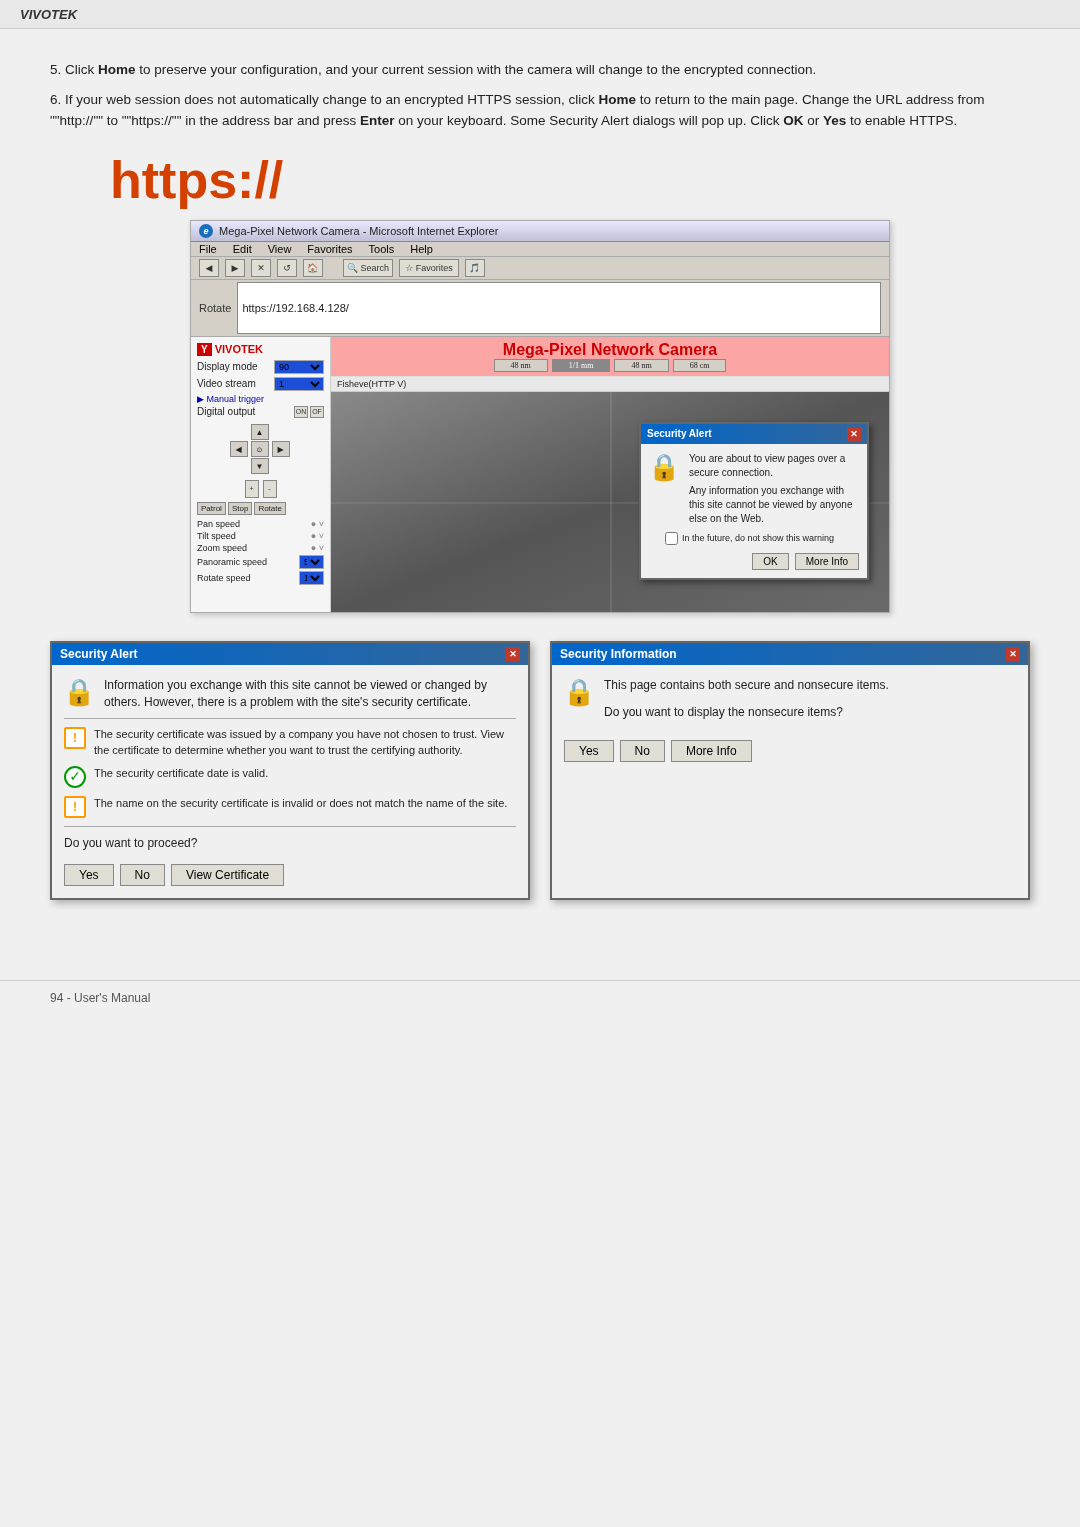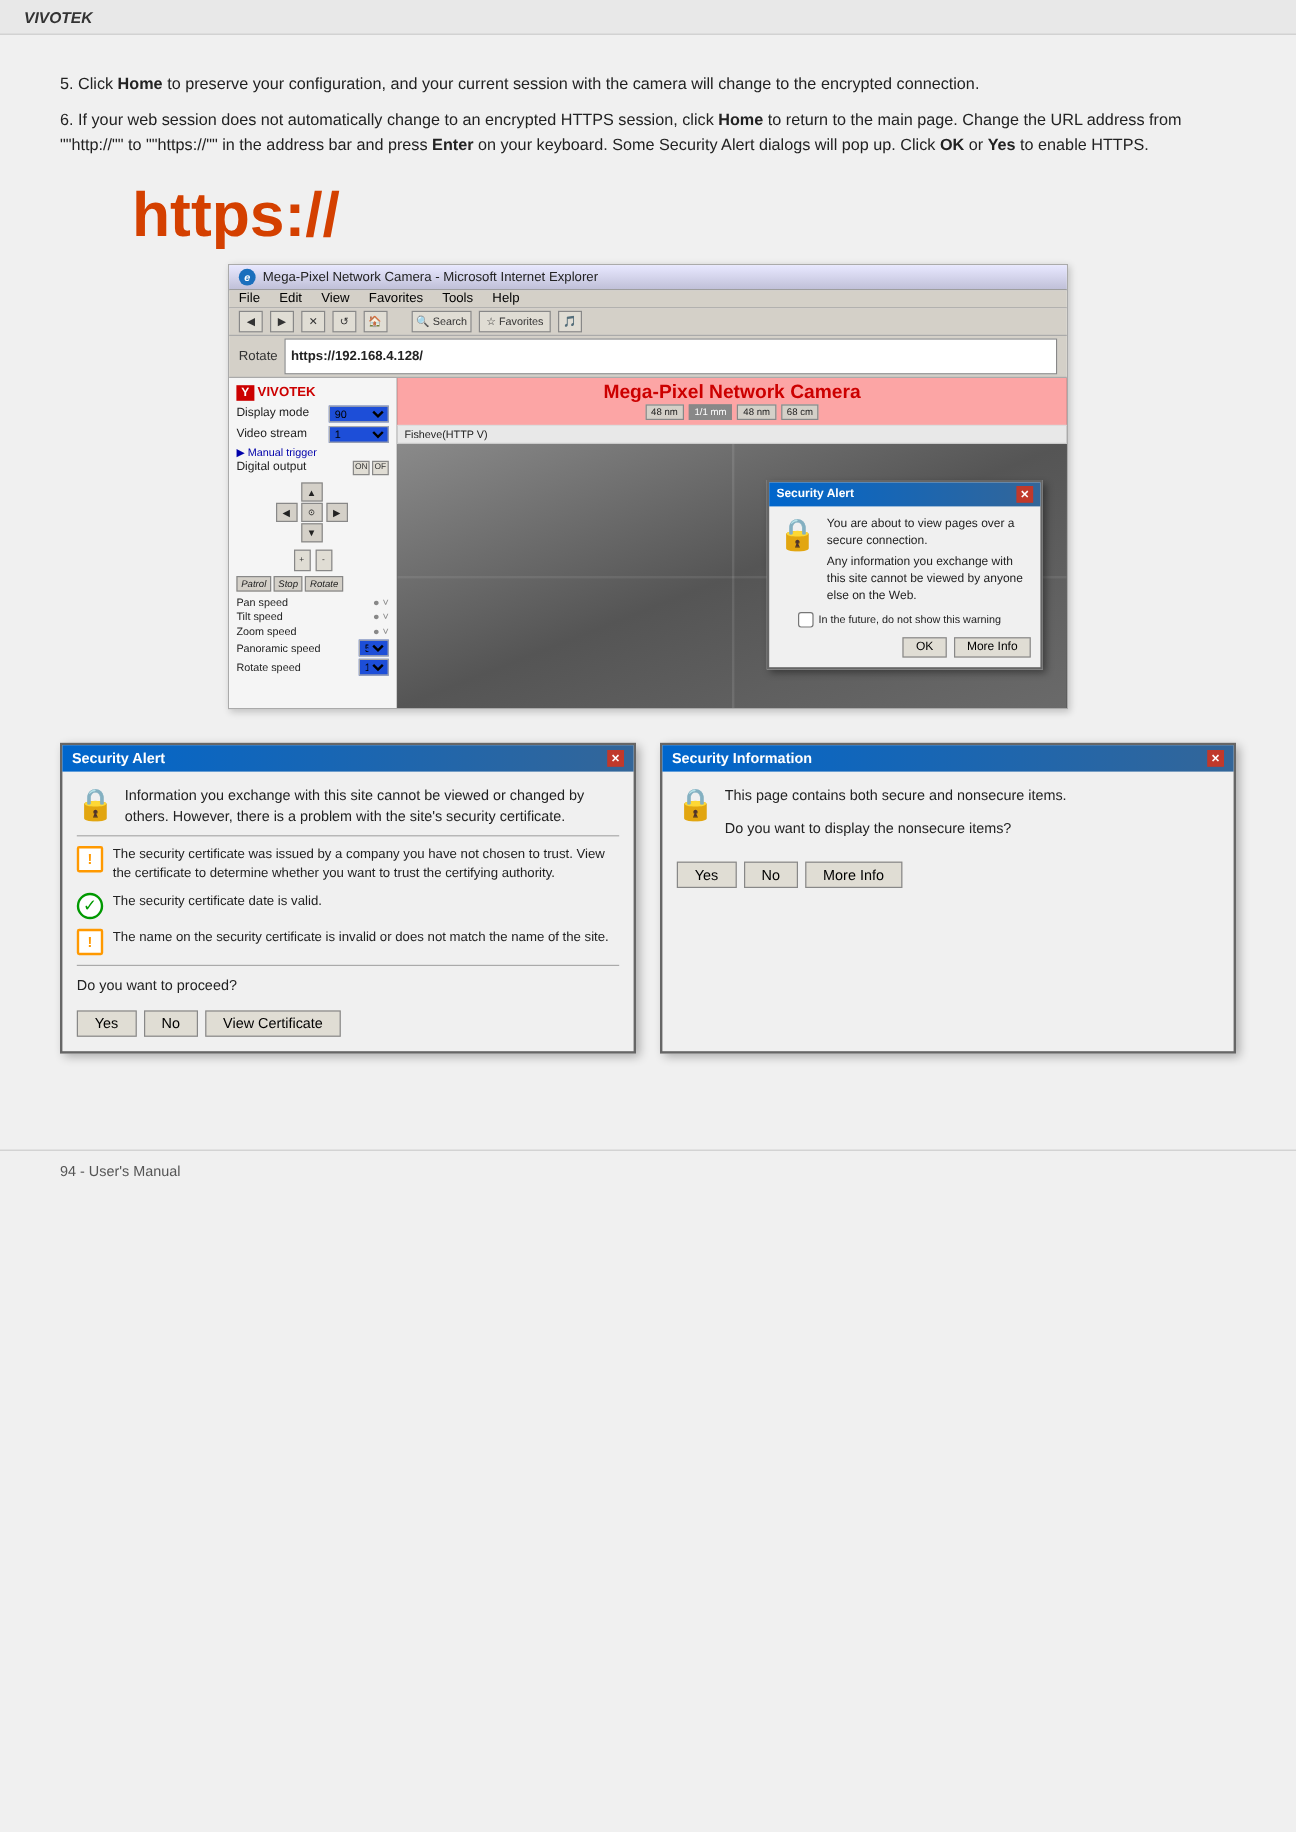--- a/index.html
+++ b/index.html
@@ -123,23 +123,22 @@
       align-items: center;
       gap: 6px;
       border-bottom: 1px solid #aaa;
       font-size: 11px;
     }
     .address-label { font-size: 11px; color: #333; }
     .address-input {
       flex: 1;
       background: white;
       border: 1px solid #888;
-      padding: 8px 4px;
+      padding: 19px 4px;
       font-size: 11px;
-      font-weight: bold;
     }
 
     
     .camera-ui {
       display: flex;
       background: #fff;
       min-height: 260px;
     }
     .camera-sidebar {
       width: 140px;
@@ -199,21 +198,20 @@
       align-items: center;
       justify-content: space-between;
       font-size: 9px;
       margin-bottom: 2px;
     }
     .speed-dots { color: #888; }
     .preset-row {
       display: flex;
       gap: 2px;
       margin-bottom: 4px;
-      font-style: italic;
     }
     .preset-btn {
       background: #d4d0c8;
       border: 1px solid #888;
       font-size: 8px;
       padding: 1px 3px;
       cursor: pointer;
     }
 
     .camera-main {
@@ -237,23 +235,24 @@
       color: #c00;
     }
     .fps-bar {
       display: flex;
       gap: 4px;
       font-size: 9px;
     }
     .fps-btn {
       background: #d4d0c8;
       border: 1px solid #888;
-      padding: 1px 4px;
+      padding: 1px 16px;
       cursor: pointer;
       font-size: 8px;
+      font-family: Liberation Serif, serif;
     }
     .fps-btn.active { background: #888; color: white; }
     .camera-video {
       background: linear-gradient(160deg, #888 0%, #555 40%, #777 70%, #444 100%);
       width: 100%;
       height: 220px;
       position: relative;
       overflow: hidden;
     }
 

